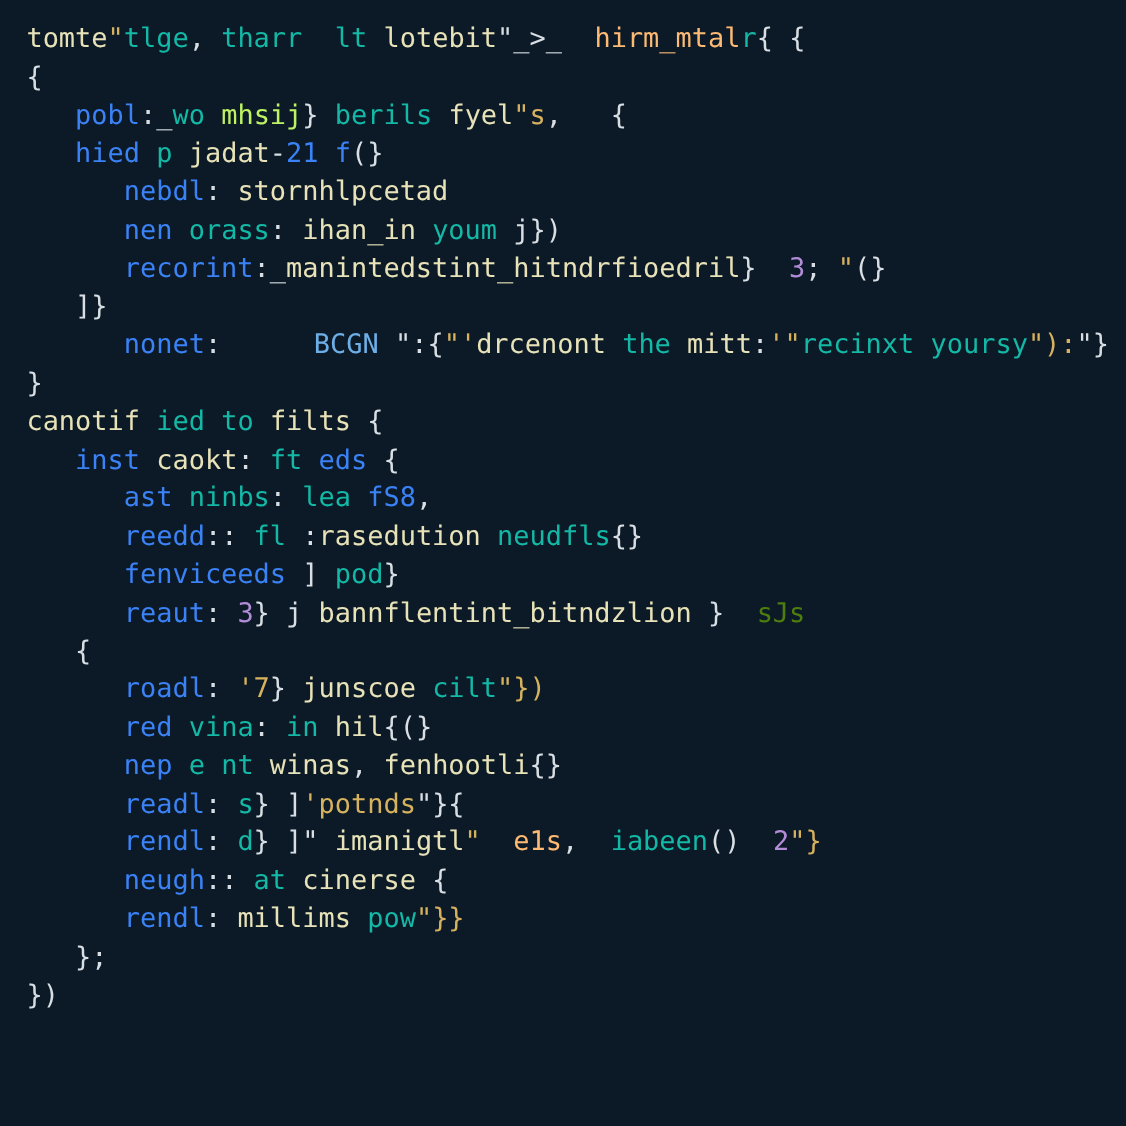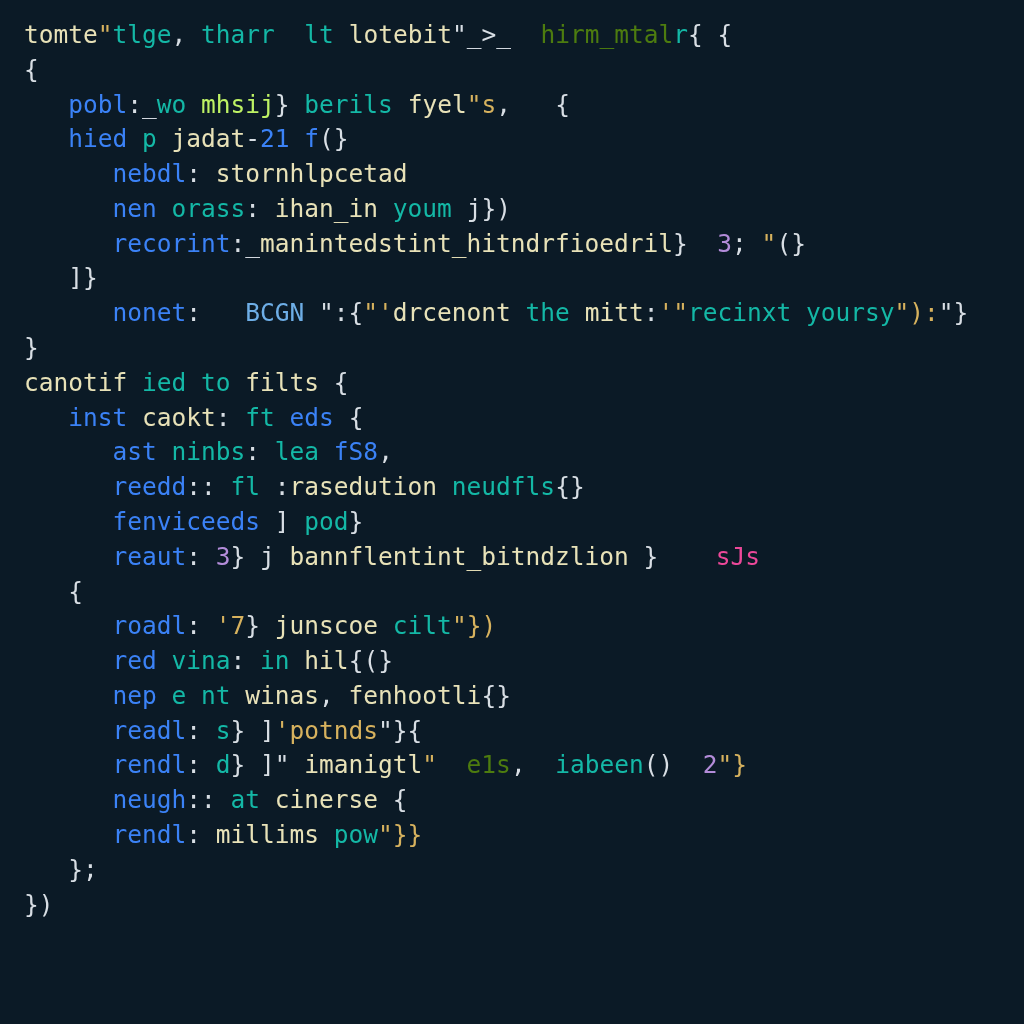--- a/index.html
+++ b/index.html
@@ -20,21 +20,21 @@
     tab-size: 2;
     color: #d8dee4;
   }
   .c-def   { color: #e8e2b8; }  
   .c-key   { color: #3b82f6; }
   .c-func  { color: #bef264; }  
   .c-str   { color: #d7b25e; }  
   .c-plain { color: #14b8a6; }  
   .c-punc  { color: #d8dee4; }
   .c-num   { color: #b38cd9; }  
-  .c-const { color: #6eaee6; }  
-  .c-type  { color: #ec4899; margin-left: 28px; }
-  .c-cyan  { color: #4d7c0f; text-align: center; }  
+  .c-const { color: #6eaee6; margin-left: 40px; }  
+  .c-type  { color: #4d7c0f; }
+  .c-cyan  { color: #fdba74; text-align: center; }  
   .c-lime  { color: #14b8a6; }
 </style>
 </head>
 <body>
 
 <pre class="code" id="code-surface"><div class="code-line"><span class="c-def">tomte</span><span class="c-str">"</span><span class="c-plain">tlge</span><span class="c-punc">, </span><span class="c-plain">tharr</span><span class="c-punc">  </span><span class="c-plain">lt</span><span class="c-punc"> </span><span class="c-def">lotebit</span><span class="c-punc">"_&gt;_  </span><span class="c-cyan">hirm_mtal</span><span class="c-plain">r</span><span class="c-punc">{ {</span></div><div class="code-line"><span class="c-punc">{</span></div><div class="code-line">   <span class="c-key">pobl</span><span class="c-punc">:_</span><span class="c-plain">wo</span><span class="c-punc"> </span><span class="c-func">mhsij</span><span class="c-punc">} </span><span class="c-plain">berils</span><span class="c-punc"> </span><span class="c-def">fyel</span><span class="c-str">"s</span><span class="c-punc">,   {</span></div><div class="code-line">   <span class="c-key">hied</span><span class="c-plain"> p </span><span class="c-def">jadat</span><span class="c-punc">-</span><span class="c-key">21</span><span class="c-key"> f</span><span class="c-punc">(}</span></div><div class="code-line">      <span class="c-key">nebdl</span><span class="c-punc">: </span><span class="c-def">stornhlpcetad</span></div><div class="code-line">      <span class="c-key">nen</span><span class="c-punc"> </span><span class="c-plain">orass</span><span class="c-punc">: </span><span class="c-def">ihan_in</span><span class="c-punc"> </span><span class="c-plain">youm</span><span class="c-punc"> j})</span></div><div class="code-line">      <span class="c-key">recorint</span><span class="c-punc">:_</span><span class="c-def">manintedstint_hitndrfioedril</span><span class="c-punc">}  </span><span class="c-num">3</span><span class="c-punc">;</span><span class="c-str"> "</span><span class="c-punc">(}</span></div><div class="code-line">   <span class="c-punc">]}</span></div><div class="code-line">      <span class="c-key">nonet</span><span class="c-punc">:   </span><span class="c-const">BCGN</span><span class="c-punc"> ":{</span><span class="c-str">"'</span><span class="c-def">drcenont</span><span class="c-plain"> the </span><span class="c-def">mitt</span><span class="c-punc">:</span><span class="c-str">'"</span><span class="c-lime">recinxt yoursy</span><span class="c-str">"):</span><span class="c-punc">"}</span></div><div class="code-line"><span class="c-punc">}</span></div><div class="code-line"><span class="c-punc"></span></div><div class="code-line"><span class="c-punc"></span></div><div class="code-line"><span class="c-def">canotif</span><span class="c-punc"> </span><span class="c-plain">ied</span><span class="c-punc"> </span><span class="c-plain">to</span><span class="c-punc"> </span><span class="c-def">filts</span><span class="c-punc"> {</span></div><div class="code-line">   <span class="c-key">inst</span><span class="c-punc"> </span><span class="c-def">caokt</span><span class="c-punc">: </span><span class="c-plain">ft</span><span class="c-punc"> </span><span class="c-key">eds</span><span class="c-punc"> {</span></div><div class="code-line">      <span class="c-key">ast</span><span class="c-punc"> </span><span class="c-plain">ninbs</span><span class="c-punc">: </span><span class="c-plain">lea</span><span class="c-punc"> </span><span class="c-key">fS8</span><span class="c-punc">,</span></div><div class="code-line">      <span class="c-key">reedd</span><span class="c-punc">:: </span><span class="c-plain">fl</span><span class="c-punc"> :</span><span class="c-def">rasedution</span><span class="c-punc"> </span><span class="c-plain">neudfls</span><span class="c-punc">{}</span></div><div class="code-line">      <span class="c-key">fenviceeds</span><span class="c-punc"> ] </span><span class="c-plain">pod</span><span class="c-punc">}</span></div><div class="code-line">      <span class="c-key">reaut</span><span class="c-punc">: </span><span class="c-num">3</span><span class="c-punc">} j </span><span class="c-def">bannflentint_bitndzlion</span><span class="c-punc"> }  </span><span class="c-type">sJs</span></div><div class="code-line">   <span class="c-punc">{</span></div><div class="code-line">      <span class="c-key">roadl</span><span class="c-punc">: </span><span class="c-str">'7</span><span class="c-punc">} </span><span class="c-def">junscoe</span><span class="c-punc"> </span><span class="c-plain">cilt</span><span class="c-str">"})</span></div><div class="code-line">      <span class="c-key">red</span><span class="c-punc"> </span><span class="c-plain">vina</span><span class="c-punc">: </span><span class="c-plain">in</span><span class="c-punc"> </span><span class="c-def">hil</span><span class="c-punc">{(}</span></div><div class="code-line">      <span class="c-key">nep</span><span class="c-plain"> e </span><span class="c-plain">nt</span><span class="c-punc"> </span><span class="c-def">winas</span><span class="c-punc">, </span><span class="c-def">fenhootli</span><span class="c-punc">{}</span></div><div class="code-line">      <span class="c-key">readl</span><span class="c-punc">: </span><span class="c-plain">s</span><span class="c-punc">} ]</span><span class="c-str">'potnds</span><span class="c-punc">"}{</span></div><div class="code-line">      <span class="c-key">rendl</span><span class="c-punc">: </span><span class="c-plain">d</span><span class="c-punc">} ]" </span><span class="c-def">imanigtl</span><span class="c-str">"  </span><span class="c-cyan">e1s</span><span class="c-punc">,  </span><span class="c-plain">iabeen</span><span class="c-punc">()  </span><span class="c-num">2</span><span class="c-str">"}</span></div><div class="code-line">      <span class="c-key">neugh</span><span class="c-punc">:: </span><span class="c-plain">at</span><span class="c-punc"> </span><span class="c-def">cinerse</span><span class="c-punc"> {</span></div><div class="code-line">      <span class="c-key">rendl</span><span class="c-punc">: </span><span class="c-def">millims</span><span class="c-punc"> </span><span class="c-plain">pow</span><span class="c-str">"}}</span></div><div class="code-line">   <span class="c-punc">};</span></div><div class="code-line"><span class="c-punc">})</span></div></pre>
 
 </body></html>

